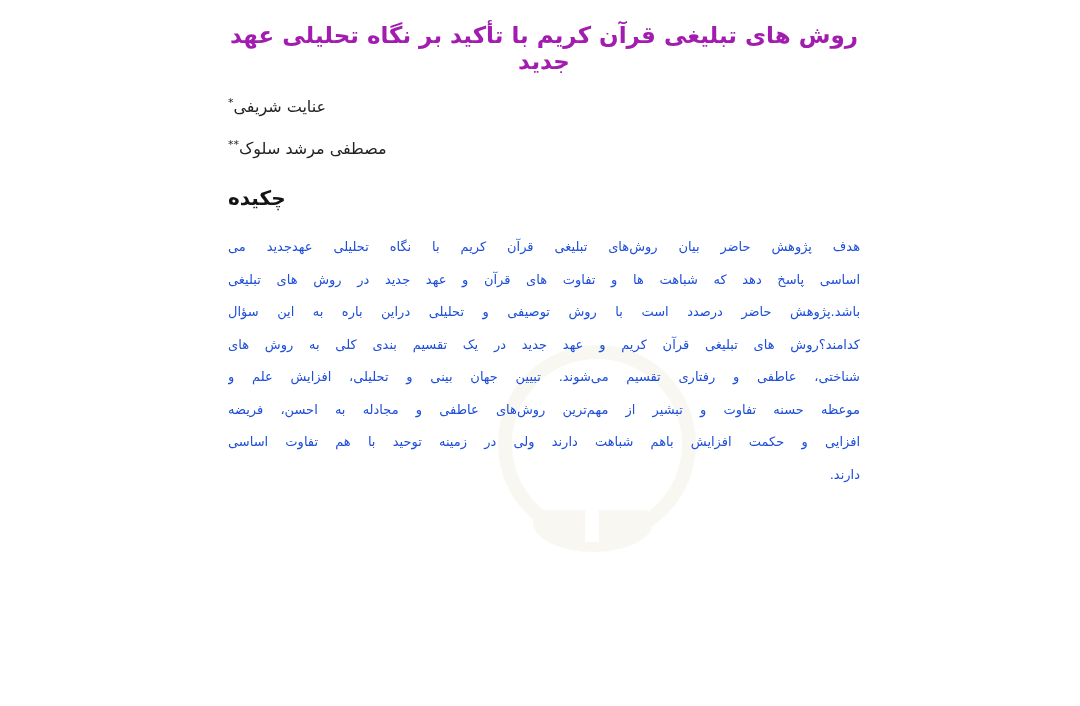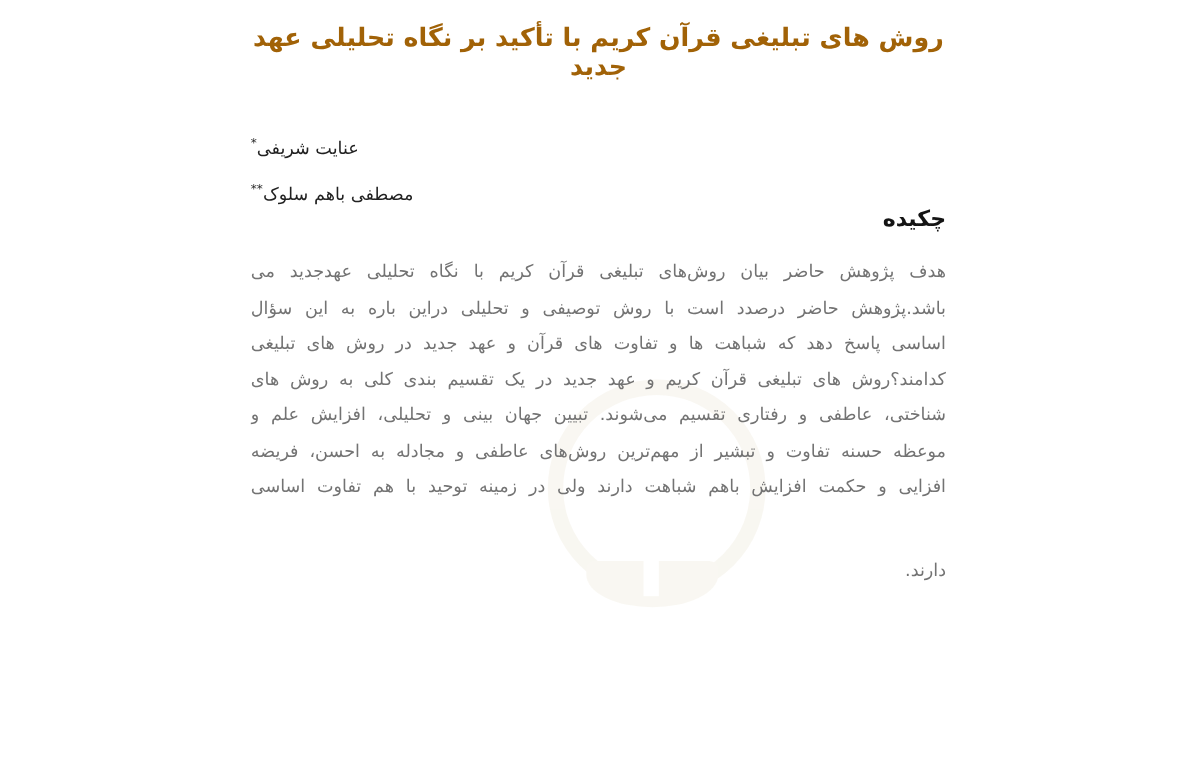--- a/index.html
+++ b/index.html
@@ -25,72 +25,70 @@
     height: 706px;
   }
   .paper-title {
     position: absolute;
     top: 22px;
     right: 0;
     left: 0;
     text-align: center;
     font-size: 23px;
     font-weight: bold;
-    color: #a16207;
+    color: #a21caf;
     letter-spacing: 0.2px;
   }
   .authors {
     position: absolute;
     top: 94px;
     right: 0;
     left: 0;
     text-align: left; 
     font-size: 16px;
     color: #222222;
-    margin-top: 28px;
   }
   .author-line {
     height: 42px;
     line-height: 26px;
   }
   .author-line sup {
     font-size: 11px;
     line-height: 0;
   }
   .abstract-heading {
     position: absolute;
     top: 186px;
     right: 0;
     left: 0;
-    text-align: right;
+    text-align: left;
     font-size: 20px;
     font-weight: bold;
     color: #141414;
   }
   .abstract {
     position: absolute;
     top: 231px;
     right: 0;
     left: 0;
-    font-size: 16px;
-    color: #737373;
+    font-size: 13px;
+    color: #1d4ed8;
   }
   .abs-line {
     height: 32.5px;
     line-height: 32.5px;
     overflow: hidden;
     text-align: justify;
     text-align-last: justify;
     text-justify: inter-word;
     white-space: nowrap;
   }
   .abs-line.last {
     text-align-last: right;
     white-space: normal;
-    margin-top: 44px;
   }
   
   .watermark {
     position: absolute;
     left: 478px;
     top: 335px;
     width: 240px;
     height: 240px;
     opacity: 0.16;
     pointer-events: none;
@@ -135,30 +133,30 @@
 
   <div class="content">
 
     <div class="paper-title">روش های تبلیغی قرآن کریم با تأکید بر نگاه تحلیلی عهد جدید</div>
 
     <div class="authors">
       <div class="author-line">
         <span>عنایت شریفی</span><sup>*</sup>
       </div>
       <div class="author-line">
-        <span>مصطفی باهم سلوک</span><sup>**</sup>
+        <span>مصطفی مرشد سلوک</span><sup>**</sup>
       </div>
     </div>
 
     <div class="abstract-heading">چکیده</div>
 
     <div class="abstract">
       <div class="abs-line">هدف پژوهش حاضر بیان روش‌های تبلیغی قرآن کریم با نگاه تحلیلی عهدجدید می</div>
+      <div class="abs-line">اساسی پاسخ دهد که شباهت ها و تفاوت های قرآن و عهد جدید در روش های تبلیغی</div>
       <div class="abs-line">باشد.پژوهش حاضر درصدد است با روش توصیفی و تحلیلی دراین باره به این سؤال</div>
-      <div class="abs-line">اساسی پاسخ دهد که شباهت ها و تفاوت های قرآن و عهد جدید در روش های تبلیغی</div>
       <div class="abs-line">کدامند؟روش های تبلیغی قرآن کریم و عهد جدید در یک تقسیم بندی کلی به روش های</div>
       <div class="abs-line">شناختی، عاطفی و رفتاری تقسیم می‌شوند. تبیین جهان بینی و تحلیلی، افزایش علم و</div>
       <div class="abs-line">موعظه حسنه تفاوت و تبشیر از مهم‌ترین روش‌های عاطفی و مجادله به احسن، فریضه</div>
       <div class="abs-line">افزایی و حکمت افزایش باهم شباهت دارند ولی در زمینه توحید با هم تفاوت اساسی</div>
       <div class="abs-line last">دارند.</div>
     </div>
 
   </div>
 </div>
 

